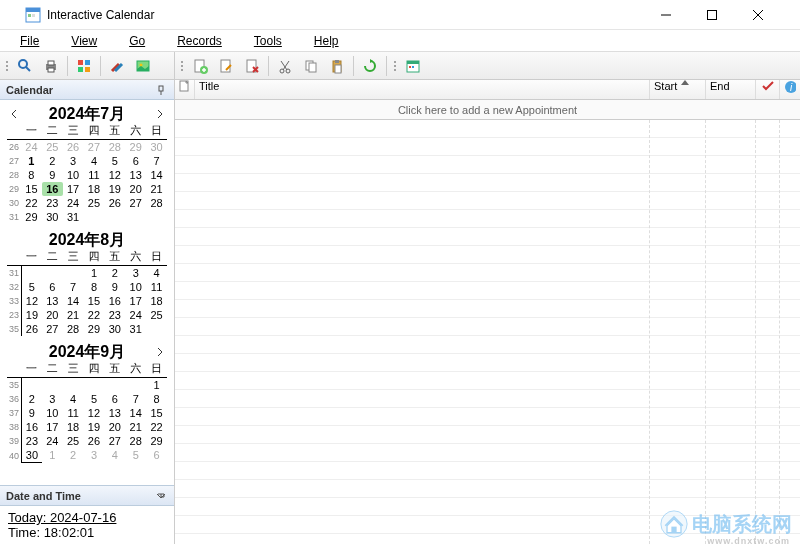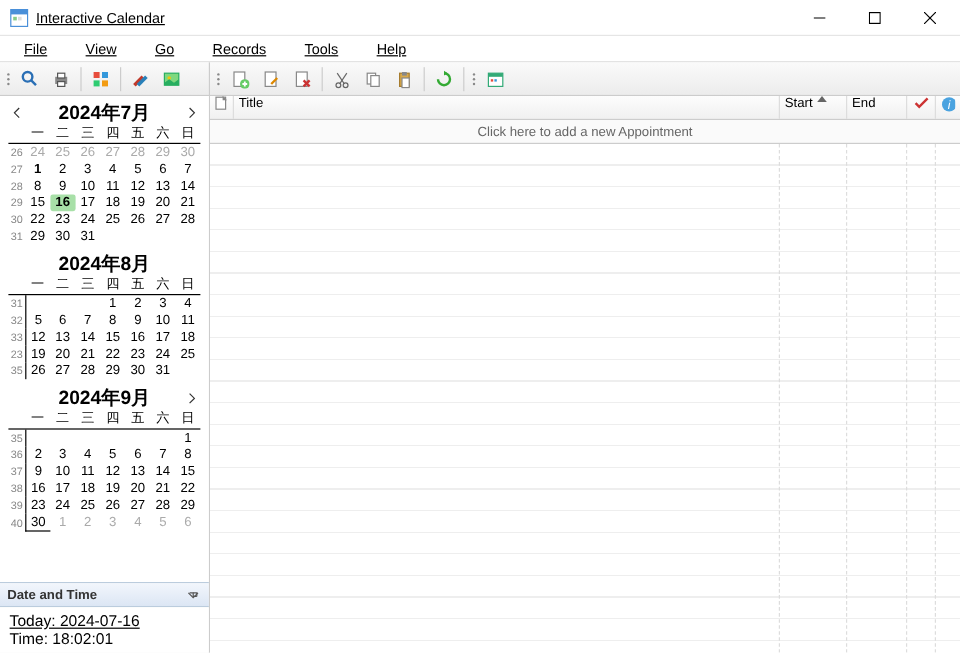--- a/index.html
+++ b/index.html
@@ -1,18 +1,18 @@
 <!DOCTYPE html>
 <html><head>
 <meta charset="utf-8">
 <style>
 * { margin: 0; padding: 0; box-sizing: border-box; font-family: "Segoe UI", Tahoma, sans-serif; }
 body { width: 800px; height: 544px; overflow: hidden; background: #fff; position: relative; }
 
-.titlebar { height: 30px; background: #fff; display: flex; align-items: center; padding: 0 2px; border-bottom: 1px solid #e5e5e5; text-decoration: underline; }
+.titlebar { height: 30px; background: #fff; display: flex; align-items: center; padding: 0 19px; border-bottom: 1px solid #e5e5e5; }
 .titlebar .icon { width: 16px; height: 16px; margin: 0 6px; }
 .titlebar .title { font-size: 12px; flex: 1; color: #000; }
 .winbtn { width: 46px; height: 30px; display: flex; align-items: center; justify-content: center; }
 .winbtn svg { pointer-events: none; }
 
 .menubar { height: 22px; background: #fff; display: flex; align-items: center; padding: 0 4px; border-bottom: 1px solid #ddd; }
 .menubar span { font-size: 12px; padding: 2px 8px; text-decoration: underline; text-decoration-color: transparent; }
 .menubar .u { text-decoration: underline; }
 
 .toolbar-row { height: 28px; display: flex; align-items: center; background: linear-gradient(#fafafa,#ececec); border-bottom: 1px solid #ccc; padding: 0 2px; }
@@ -224,20 +224,30 @@
           <rect x="4" y="8" width="2" height="2" fill="#e74c3c"></rect>
           <rect x="7" y="8" width="2" height="2" fill="#3498db"></rect>
         </svg>
       </div>
 </div>
 </div>
 
 <div class="body-row">
 
   <div class="sidebar">
+    <div class="panel-hdr">
+      <span>Calendar</span>
+      <span class="sp"></span>
+      <span class="pin">
+          <svg width="10" height="10">
+            <rect x="3" y="1" width="4" height="5" fill="none" stroke="#555"></rect>
+            <line x1="5" y1="6" x2="5" y2="10" stroke="#555"></line>
+          </svg>
+        </span>
+    </div>
     <div class="cal-scroll" id="cal-scroll">
         <div class="mini-cal">
           <div class="mc-hdr">
             <div class="mc-nav l">
               <svg width="6" height="10">
                 <path d="M5 1 L1 5 L5 9" fill="none" stroke="#333"></path>
               </svg>
             </div>
             <span>2024年7月</span>
             <div class="mc-nav r">
@@ -486,15 +496,25 @@
         </div>
     </div>
     <div class="add-row">
         <span>Click here to add a new Appointment</span>
       </div>
     <div class="grid-area">
       <div class="vline" style="right:150px"></div>
       <div class="vline" style="right:94px"></div>
       <div class="vline" style="right:44px"></div>
       <div class="vline" style="right:20px"></div>
+      <div class="watermark">
+        <svg class="house-icon" viewBox="0 0 32 32">
+            <circle cx="16" cy="16" r="15" fill="#e8f4fc" stroke="#6bb8f0"></circle>
+            <path d="M8 18 L16 10 L24 18 V26 H8 Z" fill="#fff" stroke="#6bb8f0" stroke-width="1.5"></path>
+            <rect x="13" y="19" width="6" height="7" fill="#6bb8f0"></rect>
+            <path d="M6 18 L16 8 L26 18" fill="none" stroke="#6bb8f0" stroke-width="2"></path>
+          </svg>
+        <span>电脑系统网</span>
+        <span class="sub">www.dnxtw.com</span>
+      </div>
     </div>
   </div>
 </div>
 
 </body></html>

